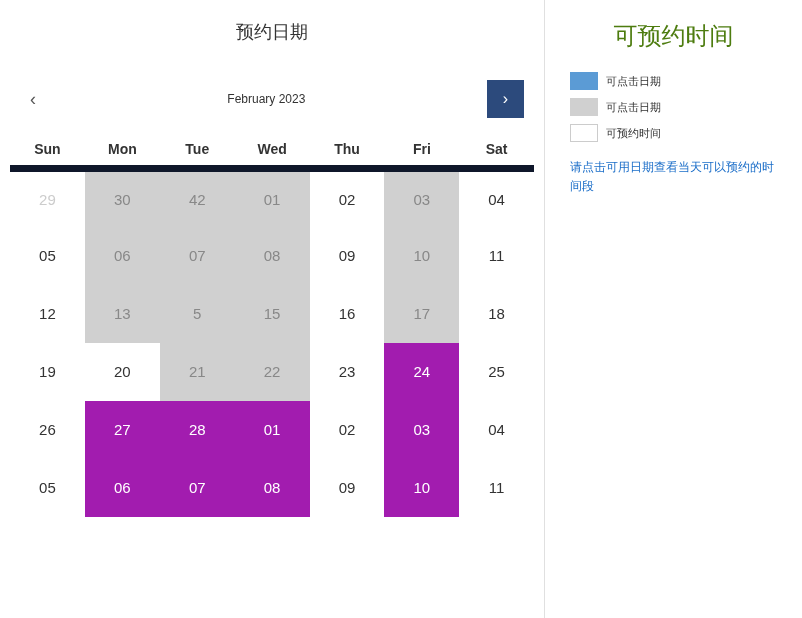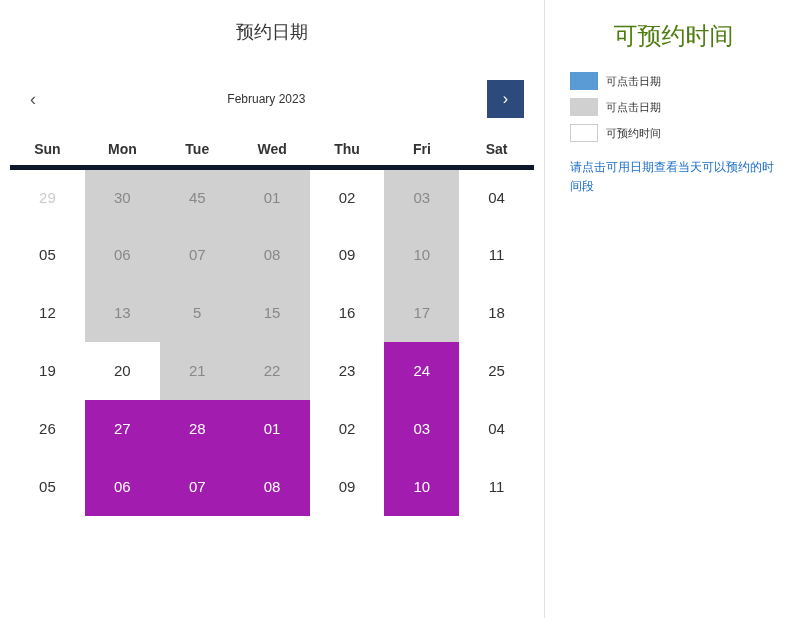--- a/index.html
+++ b/index.html
@@ -59,21 +59,21 @@
       width: 100%;
       border-collapse: collapse;
     }
 
     .calendar-grid th {
       text-align: center;
       padding: 8px 0;
       font-weight: bold;
       font-size: 14px;
       color: #333;
-      border-bottom: 5px solid #0f172a;
+      border-bottom: 7px solid #0f172a;
     }
 
     .calendar-grid td {
       text-align: center;
       padding: 12px 0;
       font-size: 15px;
       width: 76px;
       height: 58px;
     }
 
@@ -178,21 +178,21 @@
           <th>Wed</th>
           <th>Thu</th>
           <th>Fri</th>
           <th>Sat</th>
         </tr>
     </thead>
     <tbody id="calendar-body">
         <tr>
           <td class="day-empty">29</td>
           <td class="day-gray">30</td>
-          <td class="day-gray">45</td>
+          <td class="day-gray">42</td>
           <td class="day-gray">01</td>
           <td class="day-white">02</td>
           <td class="day-gray">03</td>
           <td class="day-white">04</td>
         </tr>
         <tr>
           <td class="day-white">05</td>
           <td class="day-gray">06</td>
           <td class="day-gray">07</td>
           <td class="day-gray">08</td>

